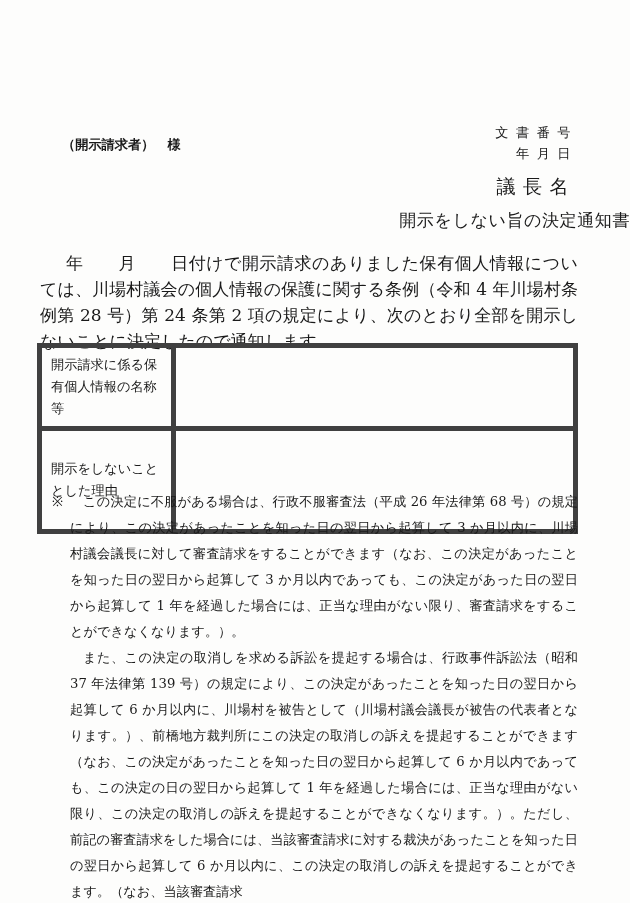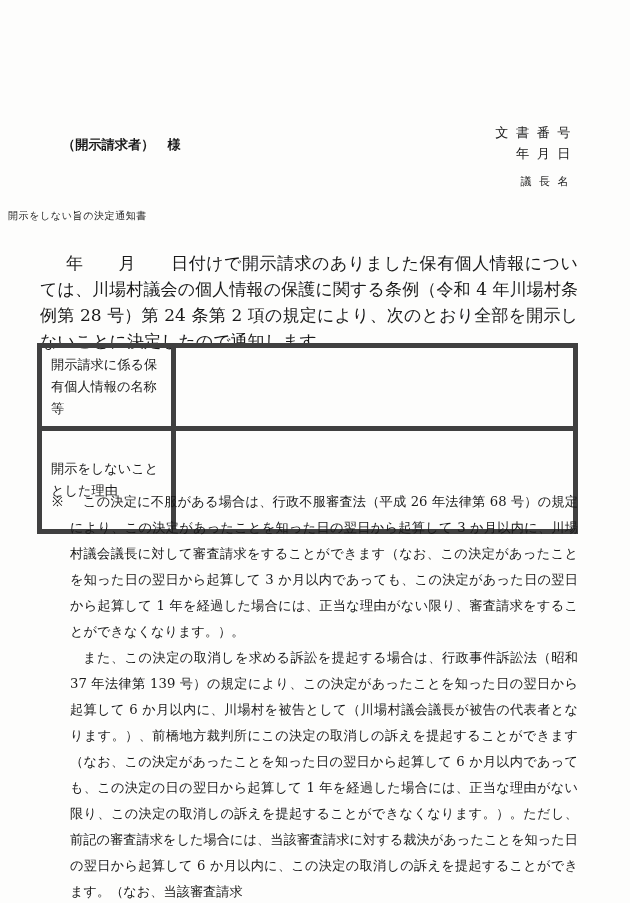--- a/index.html
+++ b/index.html
@@ -57,34 +57,34 @@
     top: 136px;
     font-size: 13.2px;
     white-space: pre;
     font-weight: bold;
   }
 
   .issuer {
     position: absolute;
     right: 52px;
     top: 174px;
-    font-size: 11px;
+    font-size: 19px;
     letter-spacing: 7.5px;
     white-space: pre;
     padding-right: 2px;
   }
 
   
   .doc-title {
     position: absolute;
     left: 0;
     right: 0;
     top: 209px;
-    text-align: left;
-    font-size: 10px;
+    text-align: right;
+    font-size: 17px;
     letter-spacing: 0.6px;
     padding-left: 8px;
   }
 
   
   .body-para {
     position: absolute;
     left: 40px;
     width: 538px;
     top: 250px;

